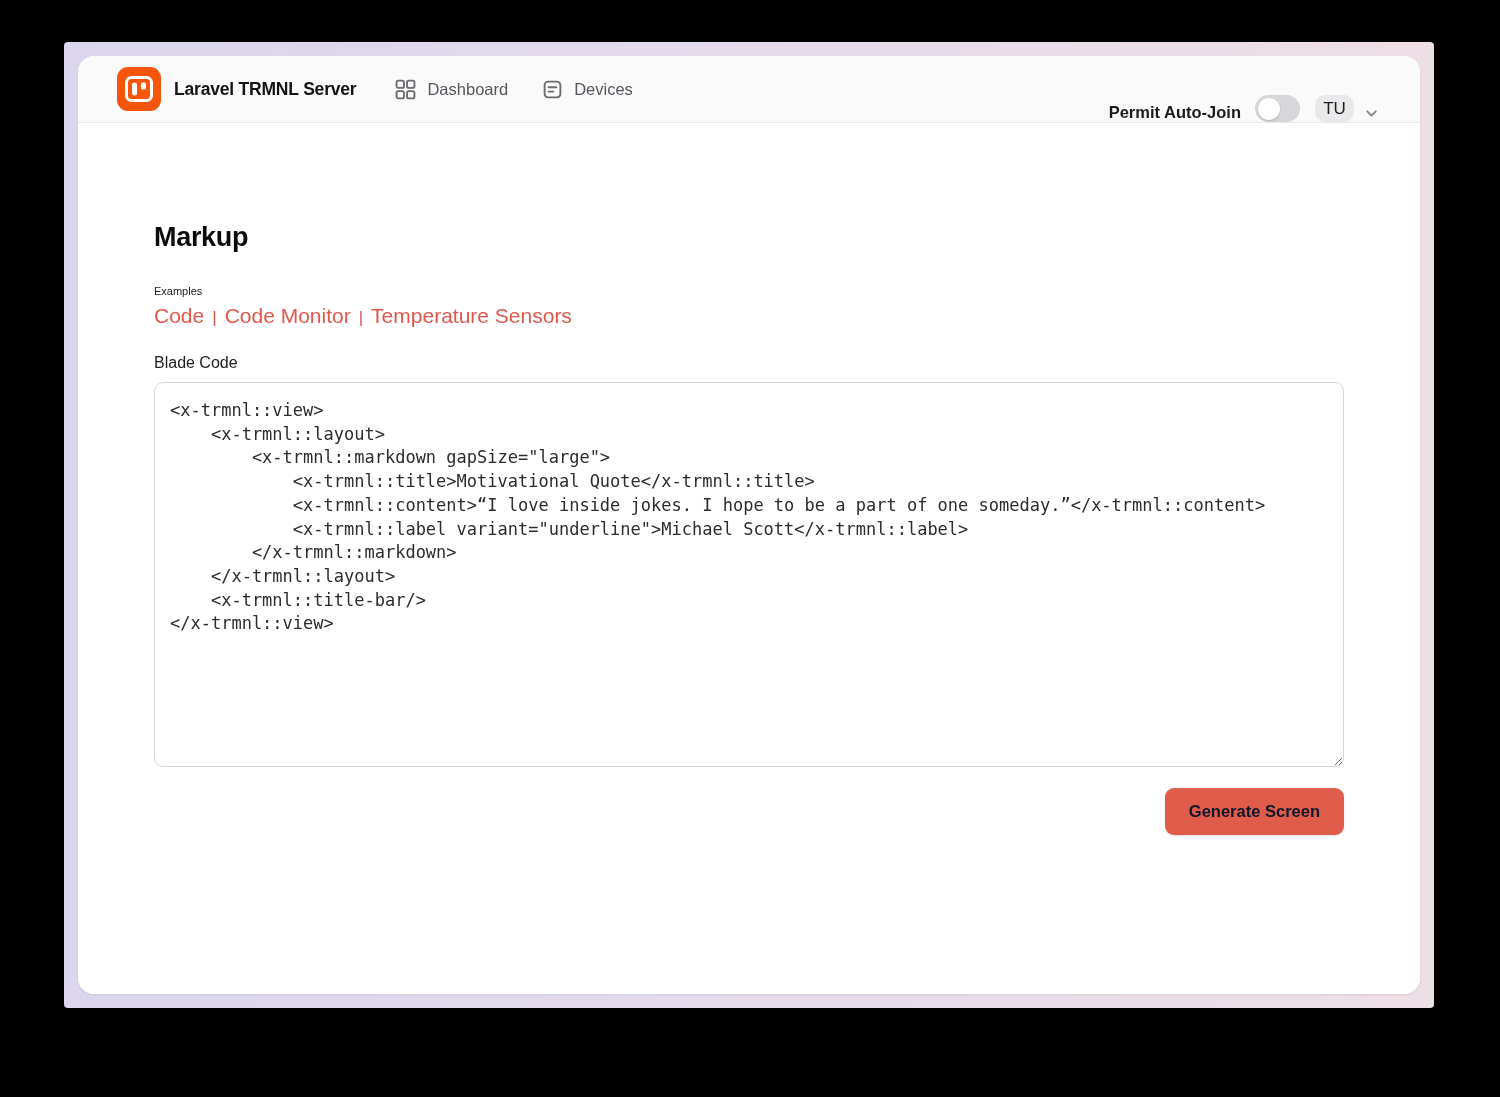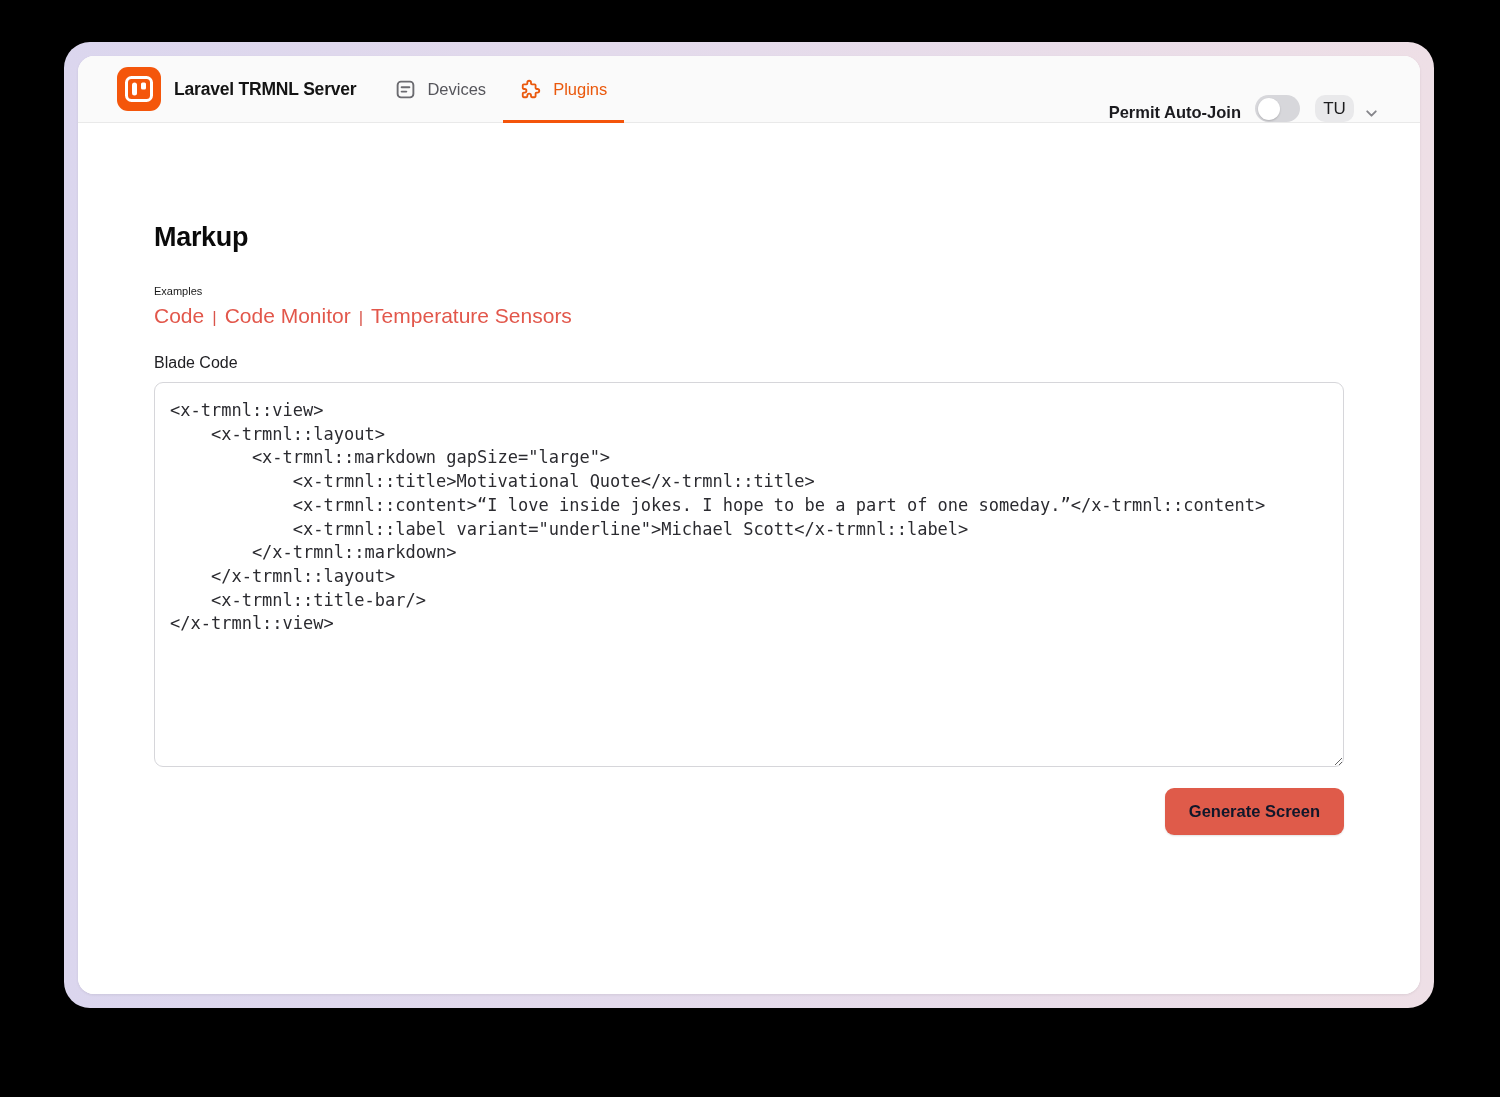--- a/index.html
+++ b/index.html
@@ -8,21 +8,21 @@
     width: 1500px; height: 1097px;
     background: #000;
     font-family: "Liberation Sans", sans-serif;
     overflow: hidden;
   }
   .stage { position: relative; width: 1500px; height: 1097px; background: #000; }
 
   .frame {
     position: absolute; left: 64px; top: 42px;
     width: 1370px; height: 966px;
-    border-radius: 26px; padding: 14px;
+    border-radius: 4px; padding: 14px;
     background: linear-gradient(90deg, #dbd6ee 0%, #e5dbeb 50%, #eedfe6 100%);
   }
   .card {
     width: 100%; height: 100%;
     background: #fff; border-radius: 16px;
     overflow: hidden; display: flex; flex-direction: column;
     box-shadow: 0 1px 3px rgba(0,0,0,0.08);
   }
 
   
@@ -112,35 +112,38 @@
             <rect x="9.5" y="10.5" width="25" height="23" rx="5" fill="none" stroke="#fff" stroke-width="3"></rect>
             <rect x="15" y="15.5" width="5" height="13" rx="2.5" fill="#fff"></rect>
             <rect x="24" y="15.5" width="5" height="7" rx="1.5" fill="#fff"></rect>
           </svg>
           <span class="brand-name">Laravel TRMNL Server</span>
         </div>
 
         <nav>
           <a class="nav-item">
             <span class="nav-icon">
+              <svg width="21" height="21" viewBox="0 0 20 20" fill="none" stroke="#6b6b70" stroke-width="1.8">
+                <rect x="1.5" y="1.5" width="7" height="7" rx="1.6"></rect>
+                <rect x="11.5" y="1.5" width="7" height="7" rx="1.6"></rect>
+                <rect x="1.5" y="11.5" width="7" height="7" rx="1.6"></rect>
+                <rect x="11.5" y="11.5" width="7" height="7" rx="1.6"></rect>
+              </svg>
+            </span>
+            <span>Dashboard</span>
+          </a>
+          <a class="nav-item">
+            <span class="nav-icon">
               <svg width="21" height="21" viewBox="0 0 20 20" fill="none" stroke="#6b6b70" stroke-width="1.8" stroke-linecap="round">
                 <rect x="2.5" y="2.5" width="15" height="15" rx="3.2"></rect>
                 <line x1="6.3" y1="7.8" x2="13.7" y2="7.8"></line>
                 <line x1="6.3" y1="12" x2="10.8" y2="12"></line>
               </svg>
             </span>
             <span>Devices</span>
-          </a>
-          <a class="nav-item active">
-            <span class="nav-icon">
-              <svg width="22" height="22" viewBox="0 0 24 24" fill="none" stroke="#ea580c" stroke-width="2" stroke-linecap="round" stroke-linejoin="round">
-                <path d="M4 7h3a1 1 0 0 0 1 -1v-1a2 2 0 0 1 4 0v1a1 1 0 0 0 1 1h3a1 1 0 0 1 1 1v3a1 1 0 0 0 1 1h1a2 2 0 0 1 0 4h-1a1 1 0 0 0 -1 1v3a1 1 0 0 1 -1 1h-3a1 1 0 0 1 -1 -1v-1a2 2 0 0 0 -4 0v1a1 1 0 0 1 -1 1h-3a1 1 0 0 1 -1 -1v-3a1 1 0 0 1 1 -1h1a2 2 0 0 0 0 -4h-1a1 1 0 0 1 -1 -1v-3a1 1 0 0 1 1 -1"></path>
-              </svg>
-            </span>
-            <span>Plugins</span>
           </a>
         </nav>
 
         <div class="header-right">
           <span class="autojoin-label">Permit Auto-Join</span>
           <div class="toggle">
             <div class="knob"></div>
           </div>
           <div class="avatar">
             <span>TU</span>

